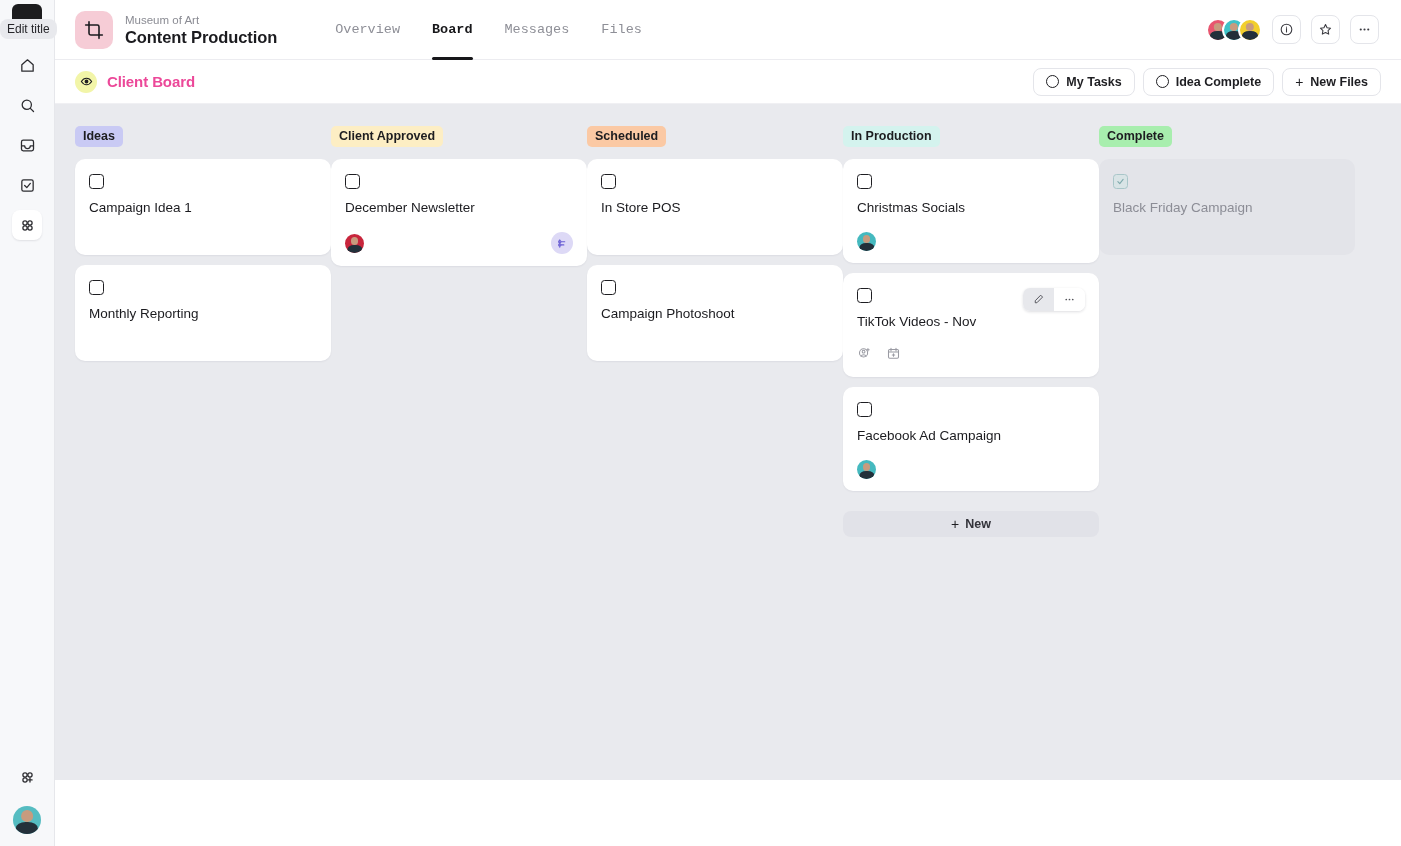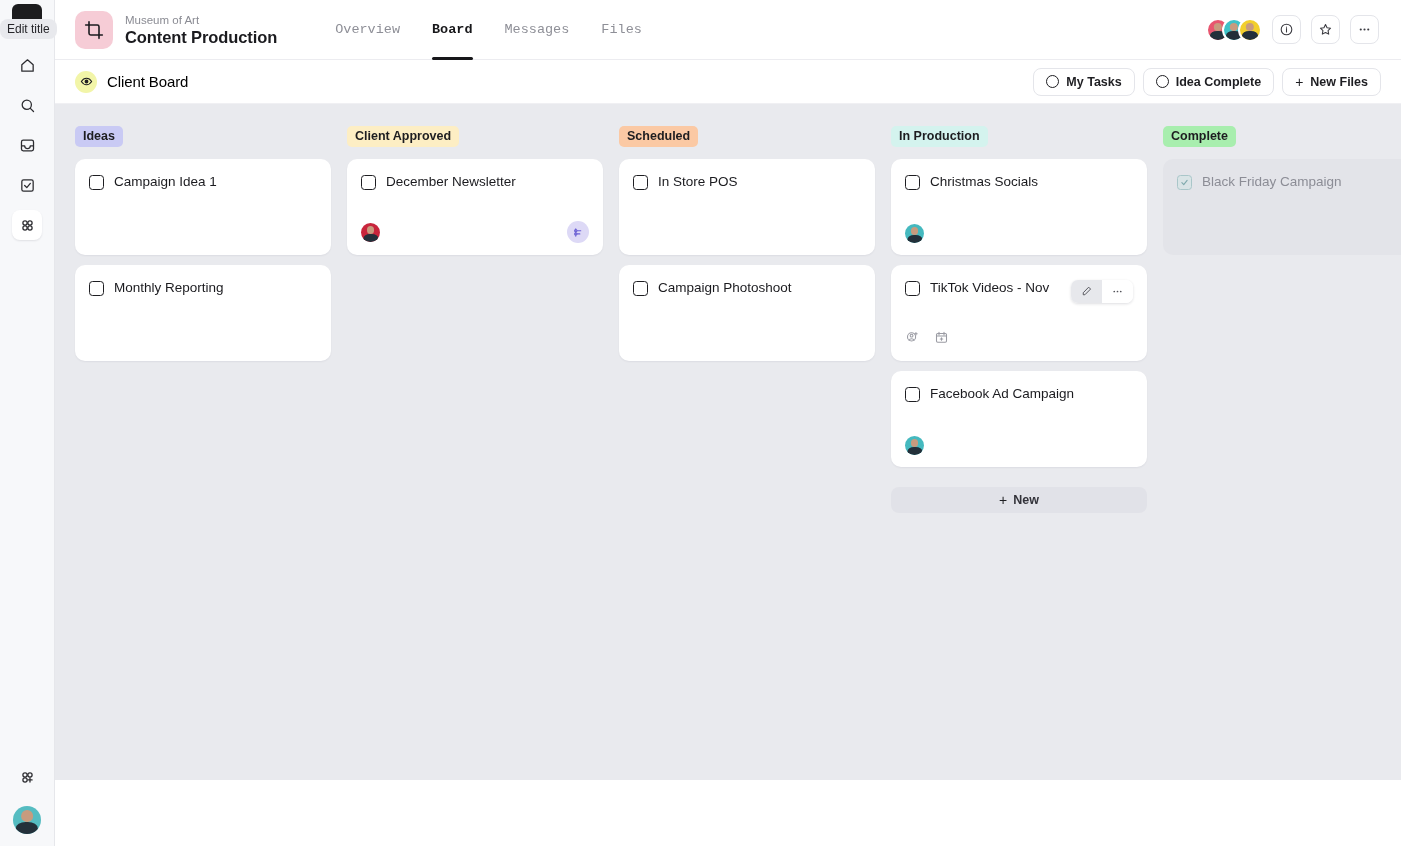--- a/index.html
+++ b/index.html
@@ -93,52 +93,52 @@
   
   .boardhead {
     height: 44px; flex: 0 0 44px; background: #fff;
     display: flex; align-items: center; padding: 0 20px 0 20px;
     border-bottom: 1px solid #f0f0f3;
   }
   .eye-badge {
     width: 22px; height: 22px; border-radius: 50%; background: #f2f5a8;
     display: flex; align-items: center; justify-content: center; margin-right: 10px;
   }
-  .board-title { font-size: 15px; font-weight: 400; color: #000000; letter-spacing: -0.1px; }
+  .board-title { font-size: 15px; font-weight: 700; color: #ec4899; letter-spacing: -0.1px; }
   .board-actions { margin-left: auto; display: flex; align-items: center; gap: 8px; }
   .pillbtn {
     height: 28px; border: 1px solid #e4e5ea; background: #fff; border-radius: 8px;
     display: flex; align-items: center; gap: 7px; padding: 0 12px;
     font-size: 12.5px; font-weight: 700; color: #1e1e22;
   }
   .circ { width: 13px; height: 13px; border-radius: 50%; border: 1.6px solid #1e1e22; }
   .plus { font-size: 14px; line-height: 1; color: #1e1e22; font-weight: 400; }
 
   
   .board {
     flex: 1 1 auto; background: #e9eaee;
-    padding: 22px 0 0 20px; display: flex; gap: 16px; overflow: hidden;
+    padding: 22px 0 0 20px; display: flex; gap: 0; overflow: hidden;
     align-items: flex-start;
   }
   .column { width: 256px; flex: 0 0 256px; display: flex; flex-direction: column; }
   .col-head { padding: 0 0 12px 0; }
   .col-pill {
     display: inline-block; font-size: 12.5px; font-weight: 700; color: #1d1d20;
     padding: 3px 8px; border-radius: 5px; line-height: 15px;
   }
   .cards { display: flex; flex-direction: column; gap: 10px; }
 
   .card {
     background: #fff; border-radius: 10px; padding: 14px 14px 12px 14px;
     min-height: 96px; display: flex; flex-direction: column;
     box-shadow: 0 1px 2px rgba(18,22,45,.06);
     position: relative;
   }
   .card.done { background: #e3e4e9; box-shadow: none; }
-  .card-top { display: flex; align-items: center; gap: 10px; }
+  .card-top { display: flex; align-items: flex-start; gap: 10px; flex-direction: column; }
   .cb {
     width: 15px; height: 15px; border-radius: 3.5px; border: 1.8px solid #1e1e22;
     flex: 0 0 15px; margin-top: 1px; background: #fff;
   }
   .cb.checked {
     border-color: #a9c6c9; background: #d9e4e6;
     display: flex; align-items: center; justify-content: center;
   }
   .card-title { font-size: 13.5px; color: #1b1b1f; line-height: 17px; }
   .card.done .card-title { color: #8c8d96; }

